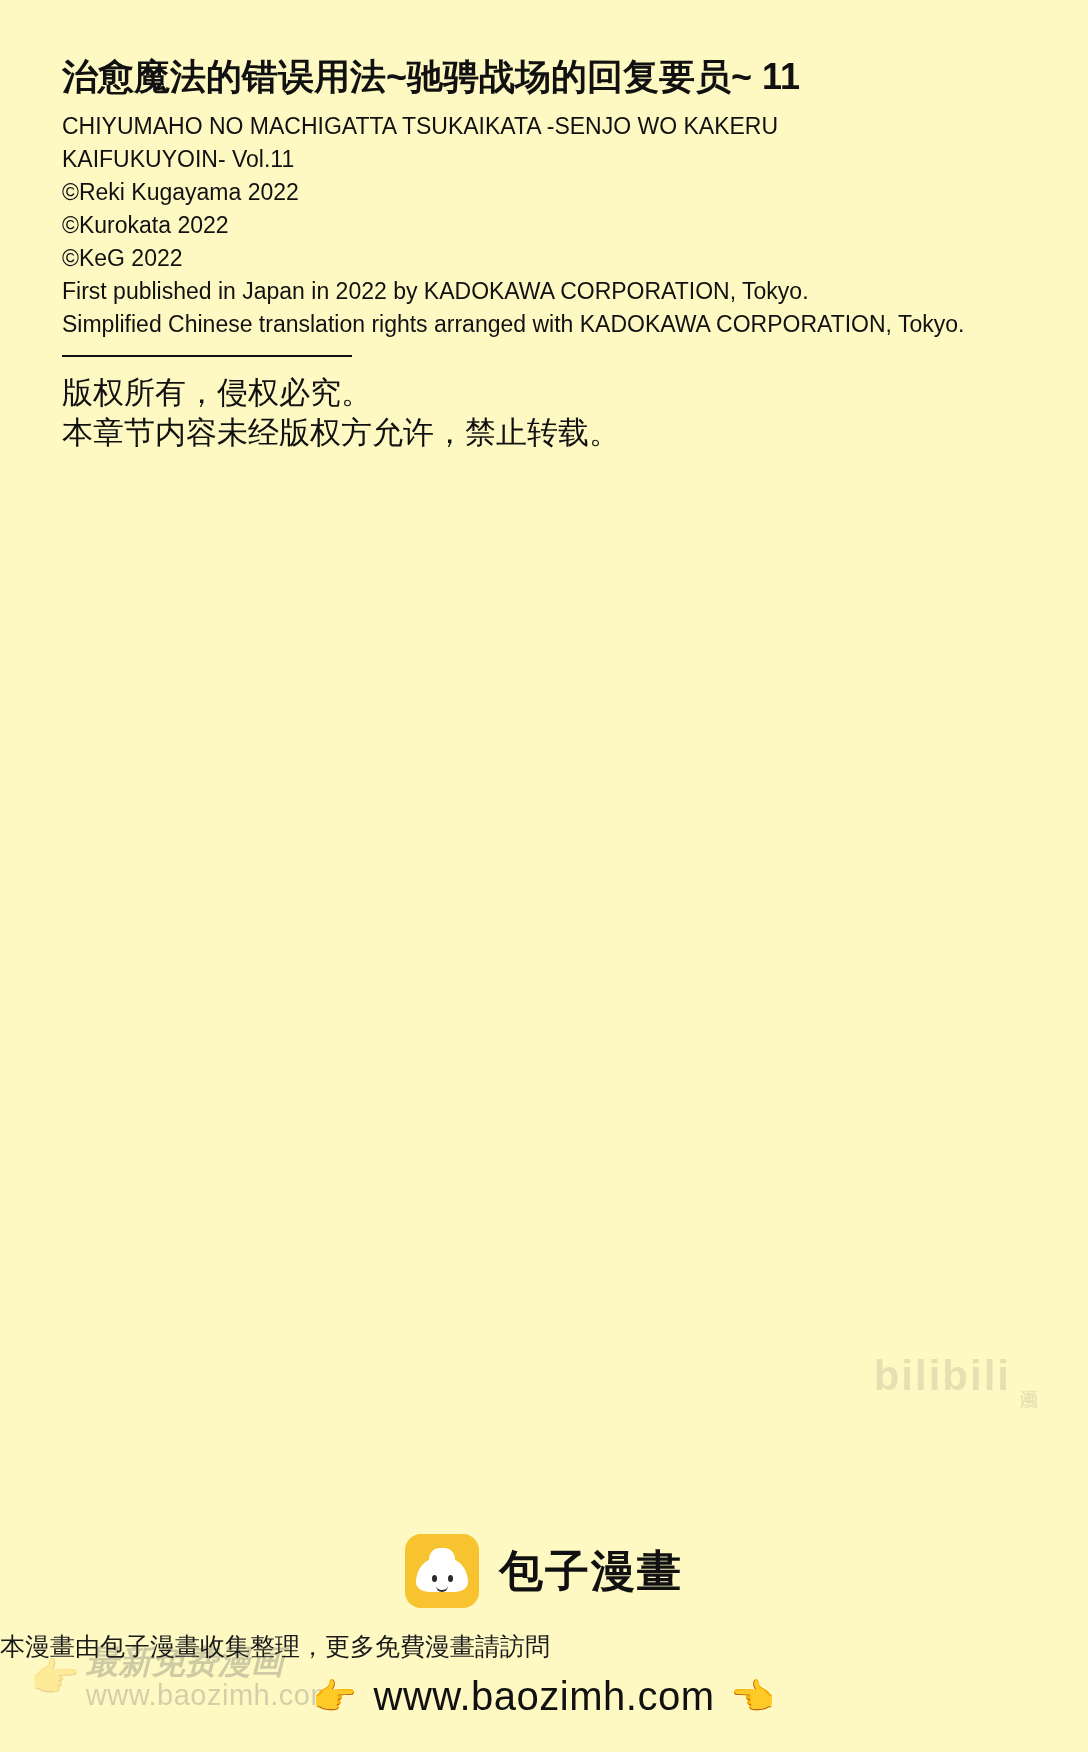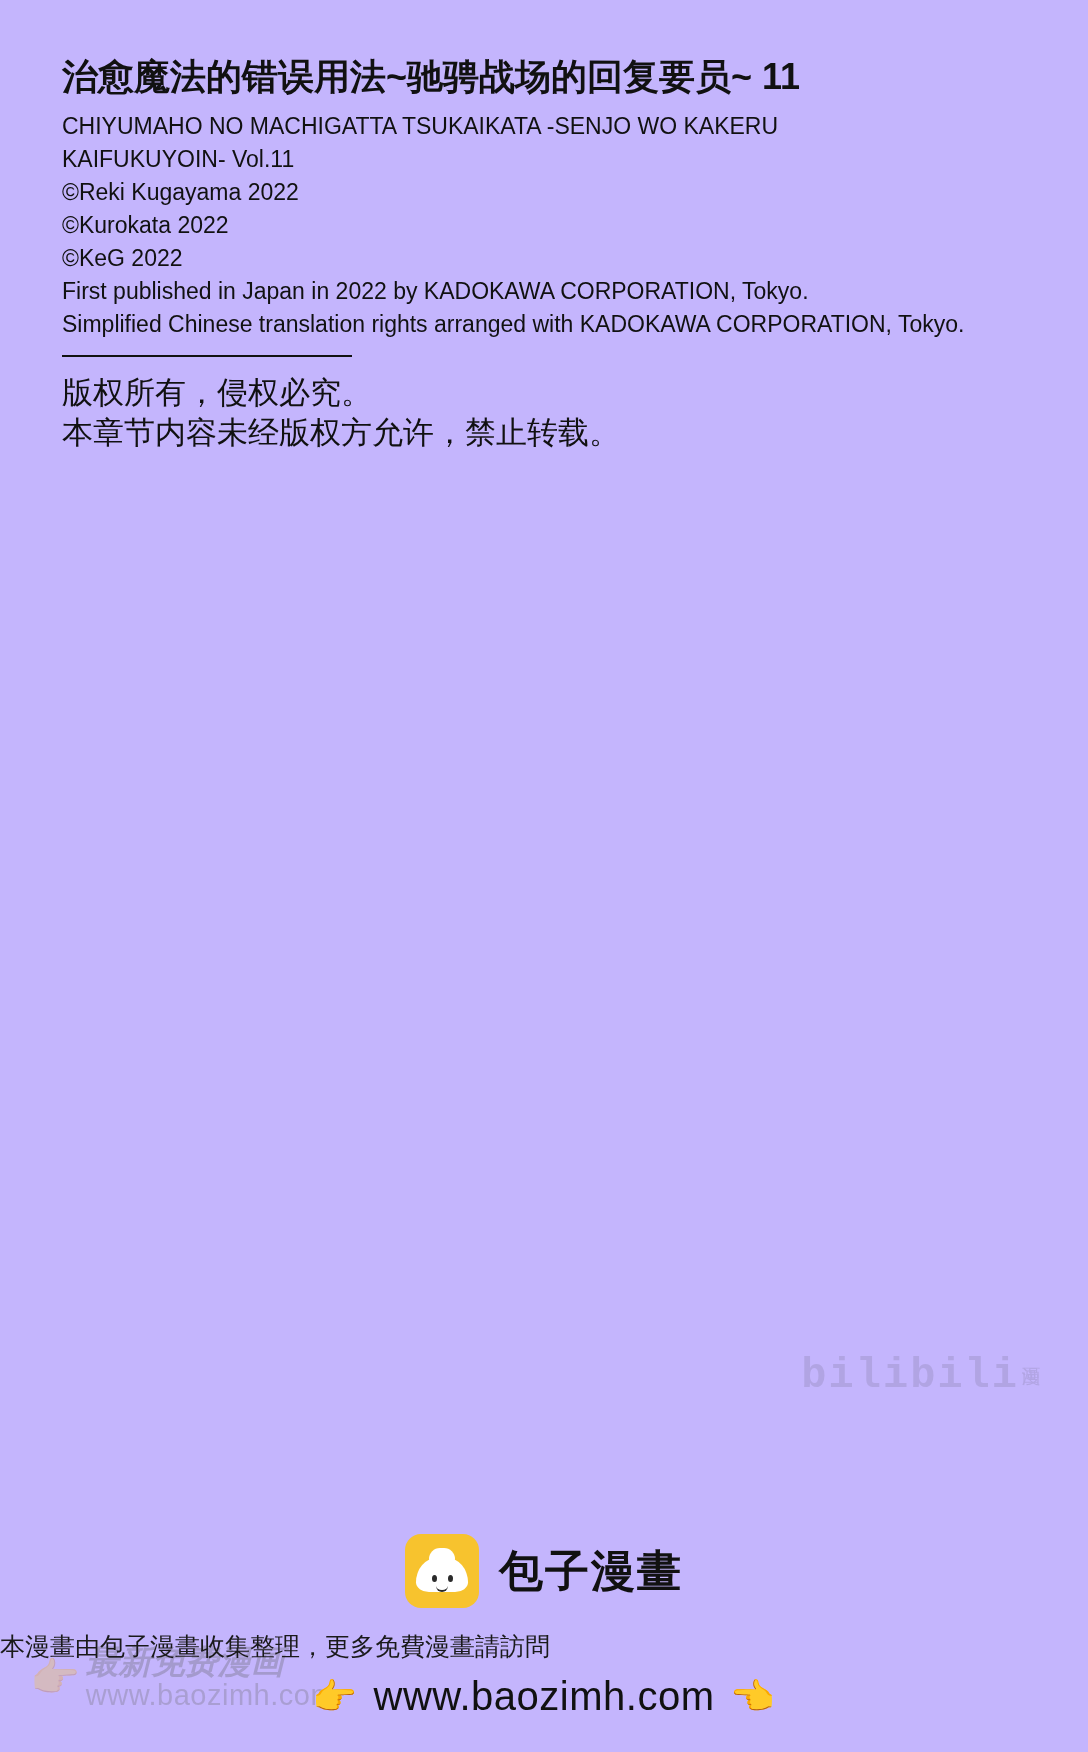--- a/index.html
+++ b/index.html
@@ -12,21 +12,21 @@
     height: 1752px;
     position: relative;
     overflow: hidden;
     font-family: "Liberation Sans", sans-serif;
     color: #111111;
   }
 
   .page {
     position: absolute;
     inset: 0;
-    background: #c4b5fd;
+    background: #fef9c3;
   }
 
   
   .copyright-block {
     position: absolute;
     left: 62px;
     top: 52px;
     width: 960px;
   }
 
@@ -71,25 +71,24 @@
     line-height: 40px;
     margin: 0;
   }
 
   
   .bili-watermark {
     position: absolute;
     right: 48px;
     bottom: 352px;
     display: flex;
-    align-items: flex-start;
-    gap: 0;
+    align-items: center;
+    gap: 8px;
     opacity: 0.12;
     pointer-events: none;
-    font-family: Liberation Mono, monospace;
   }
   .bili-watermark .bili-text {
     font-size: 42px;
     font-weight: bold;
     letter-spacing: 2px;
     color: #333;
   }
   .bili-watermark .bili-cn {
     font-size: 19px;
     line-height: 21px;

